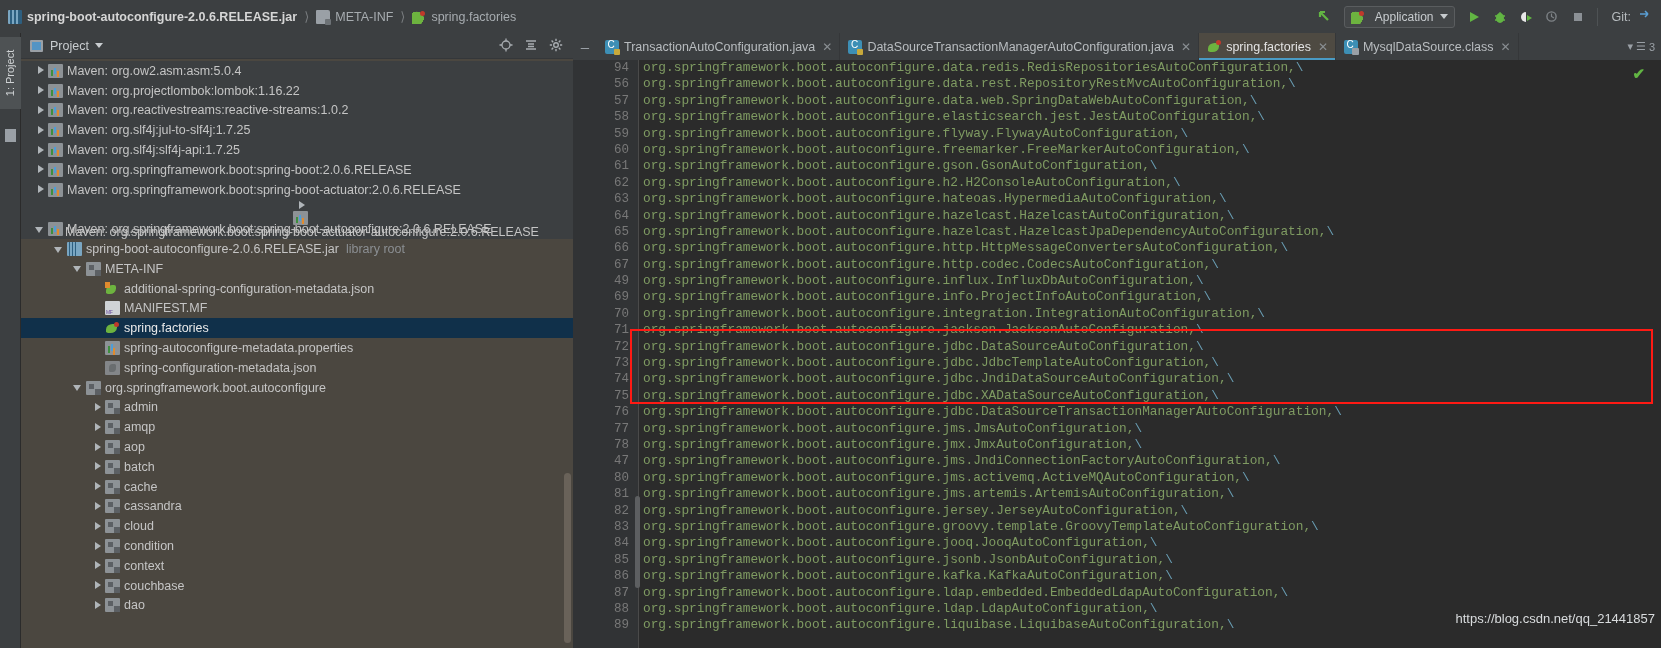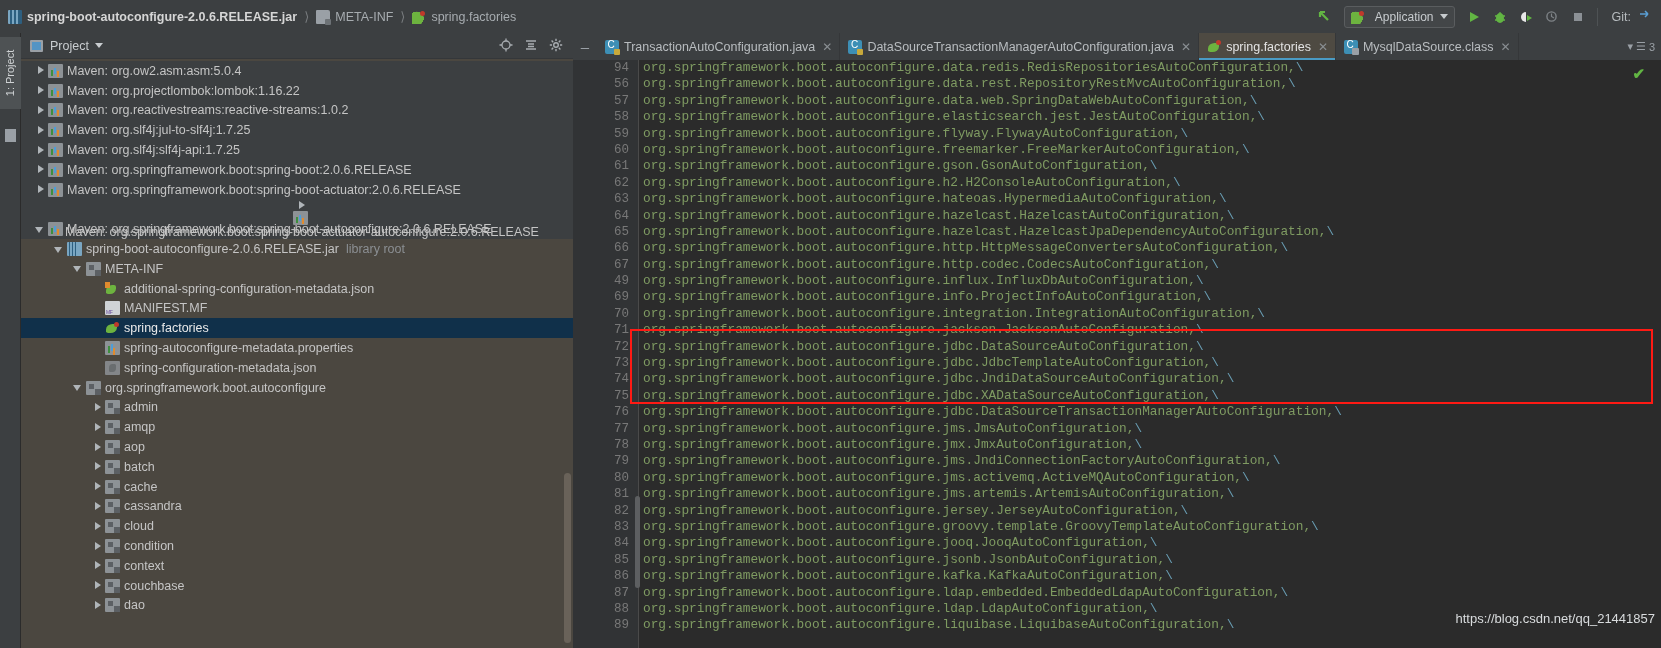--- a/index.html
+++ b/index.html
@@ -467,21 +467,21 @@
           <div class="gl">69</div>
           <div class="gl">70</div>
           <div class="gl">71</div>
           <div class="gl">72</div>
           <div class="gl">73</div>
           <div class="gl">74</div>
           <div class="gl">75</div>
           <div class="gl">76</div>
           <div class="gl">77</div>
           <div class="gl">78</div>
-          <div class="gl">79</div>
+          <div class="gl">47</div>
           <div class="gl">80</div>
           <div class="gl">81</div>
           <div class="gl">82</div>
           <div class="gl">83</div>
           <div class="gl">84</div>
           <div class="gl">85</div>
           <div class="gl">86</div>
           <div class="gl">87</div>
           <div class="gl">88</div>
           <div class="gl">89</div>

